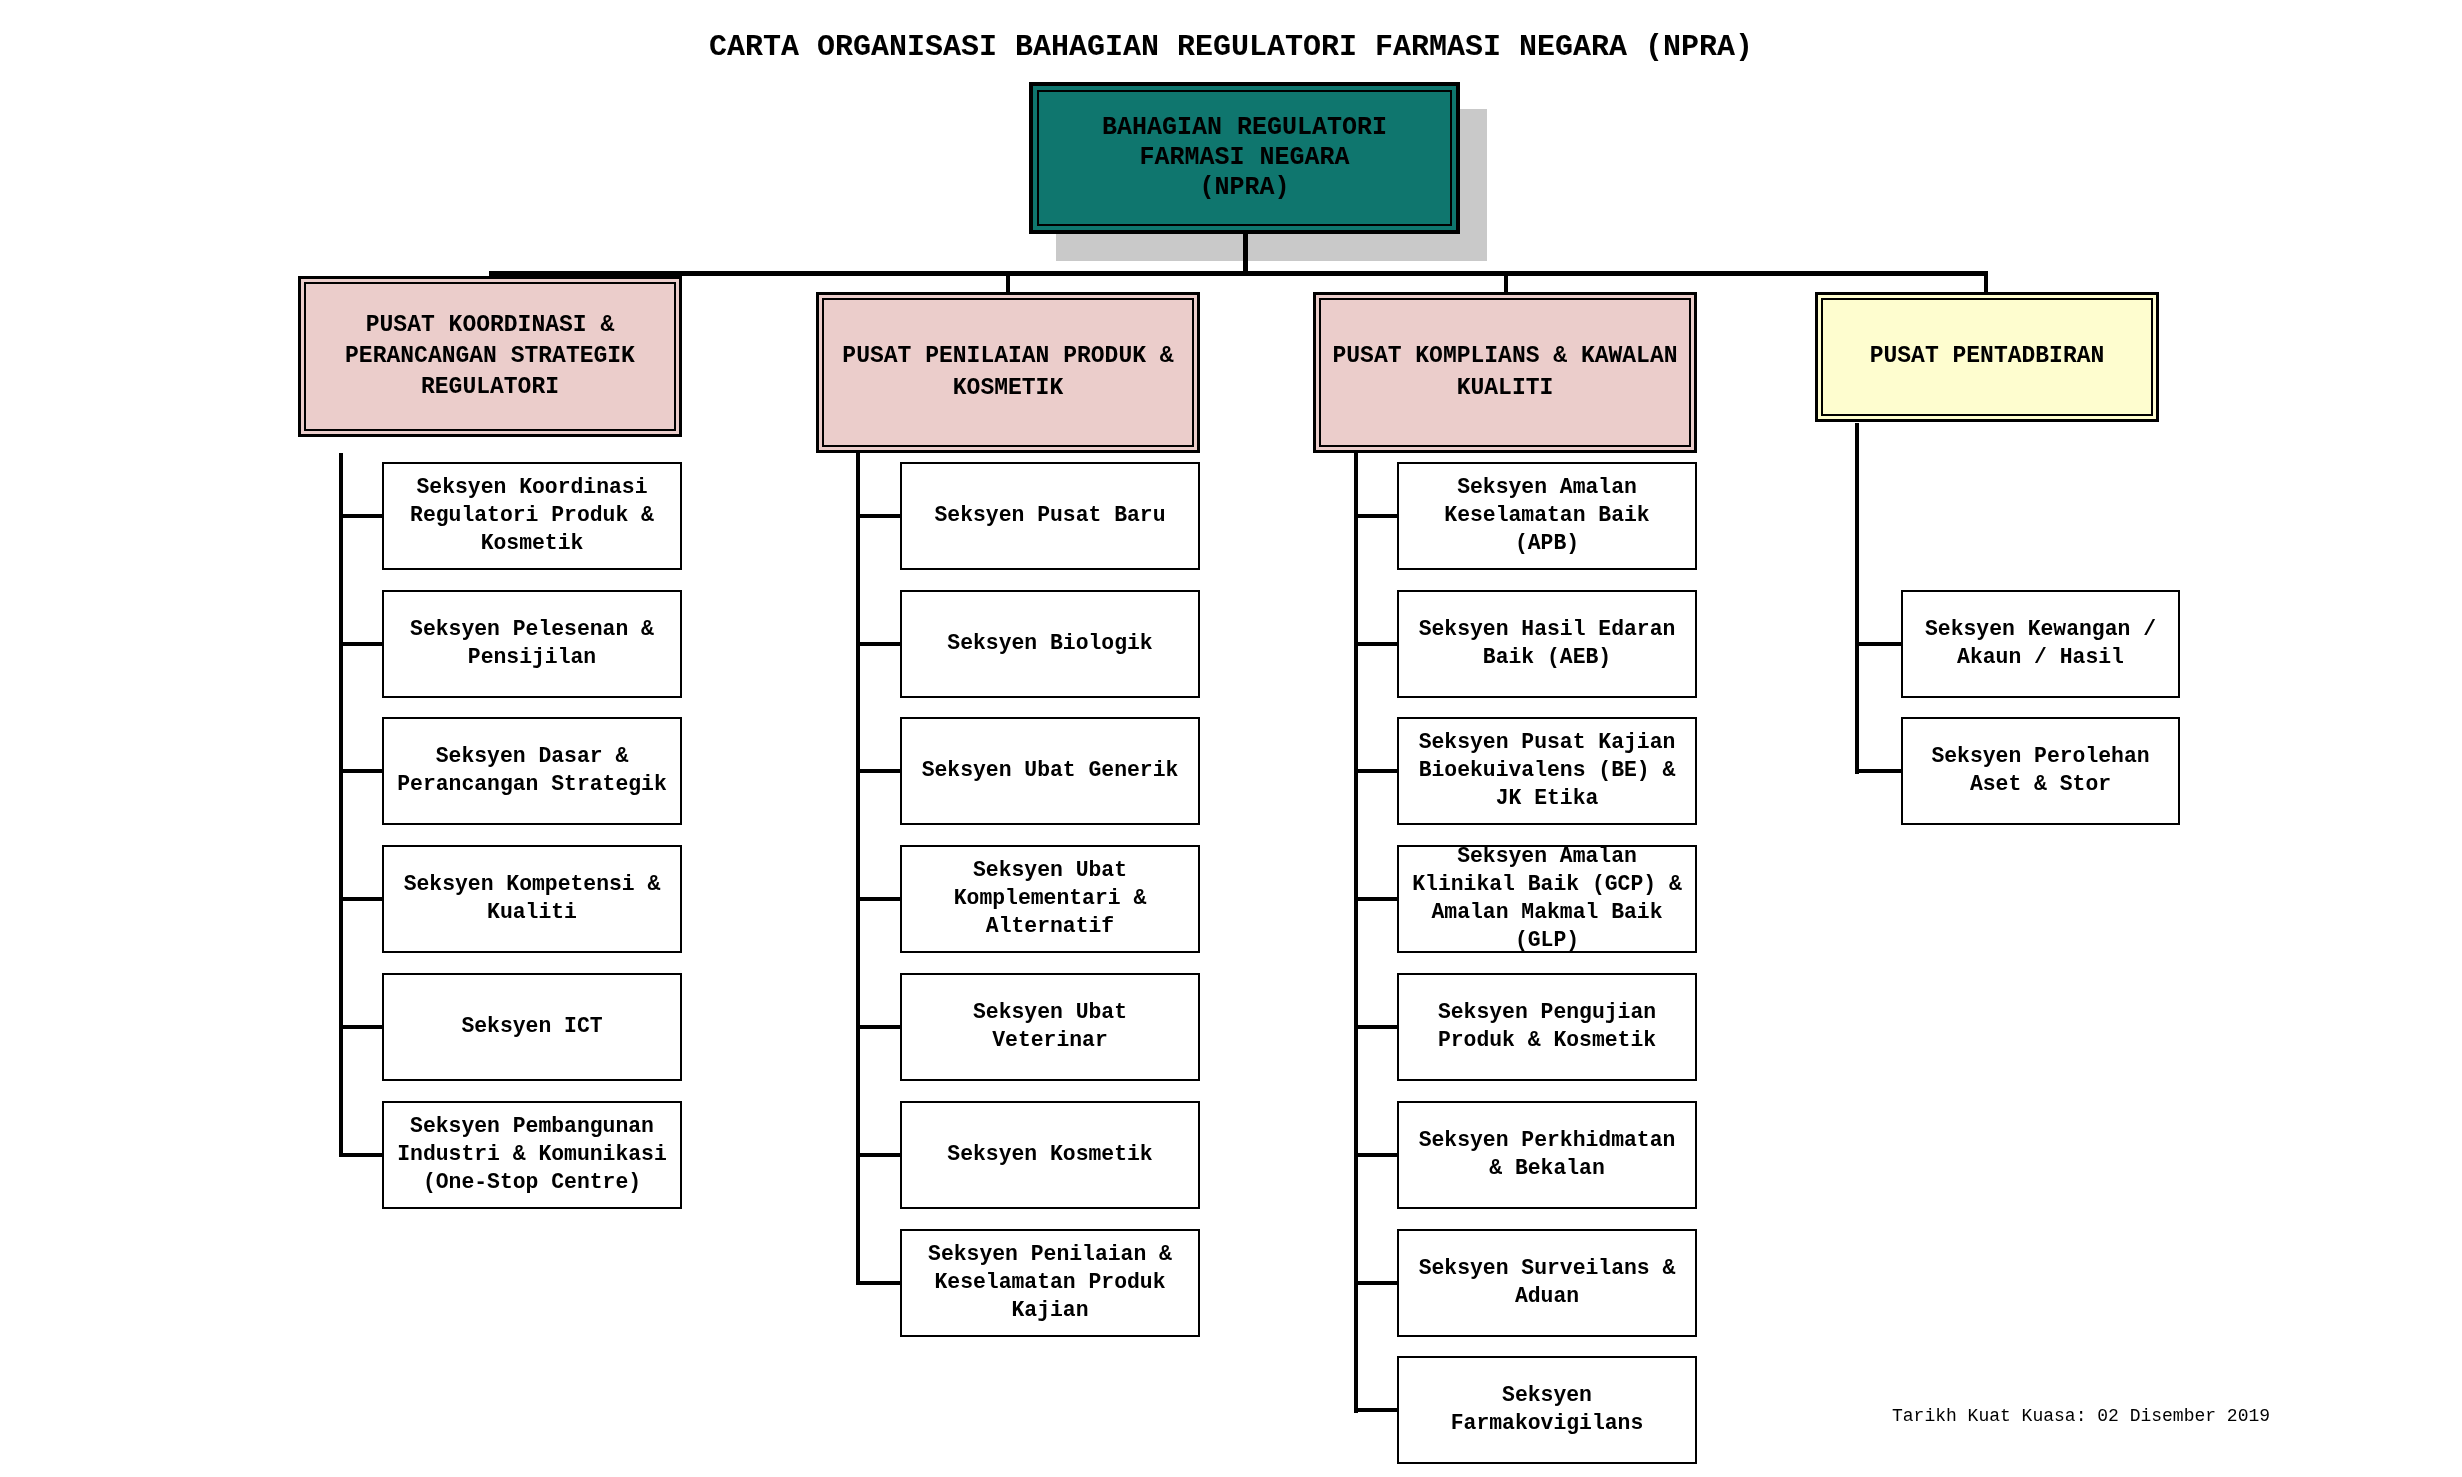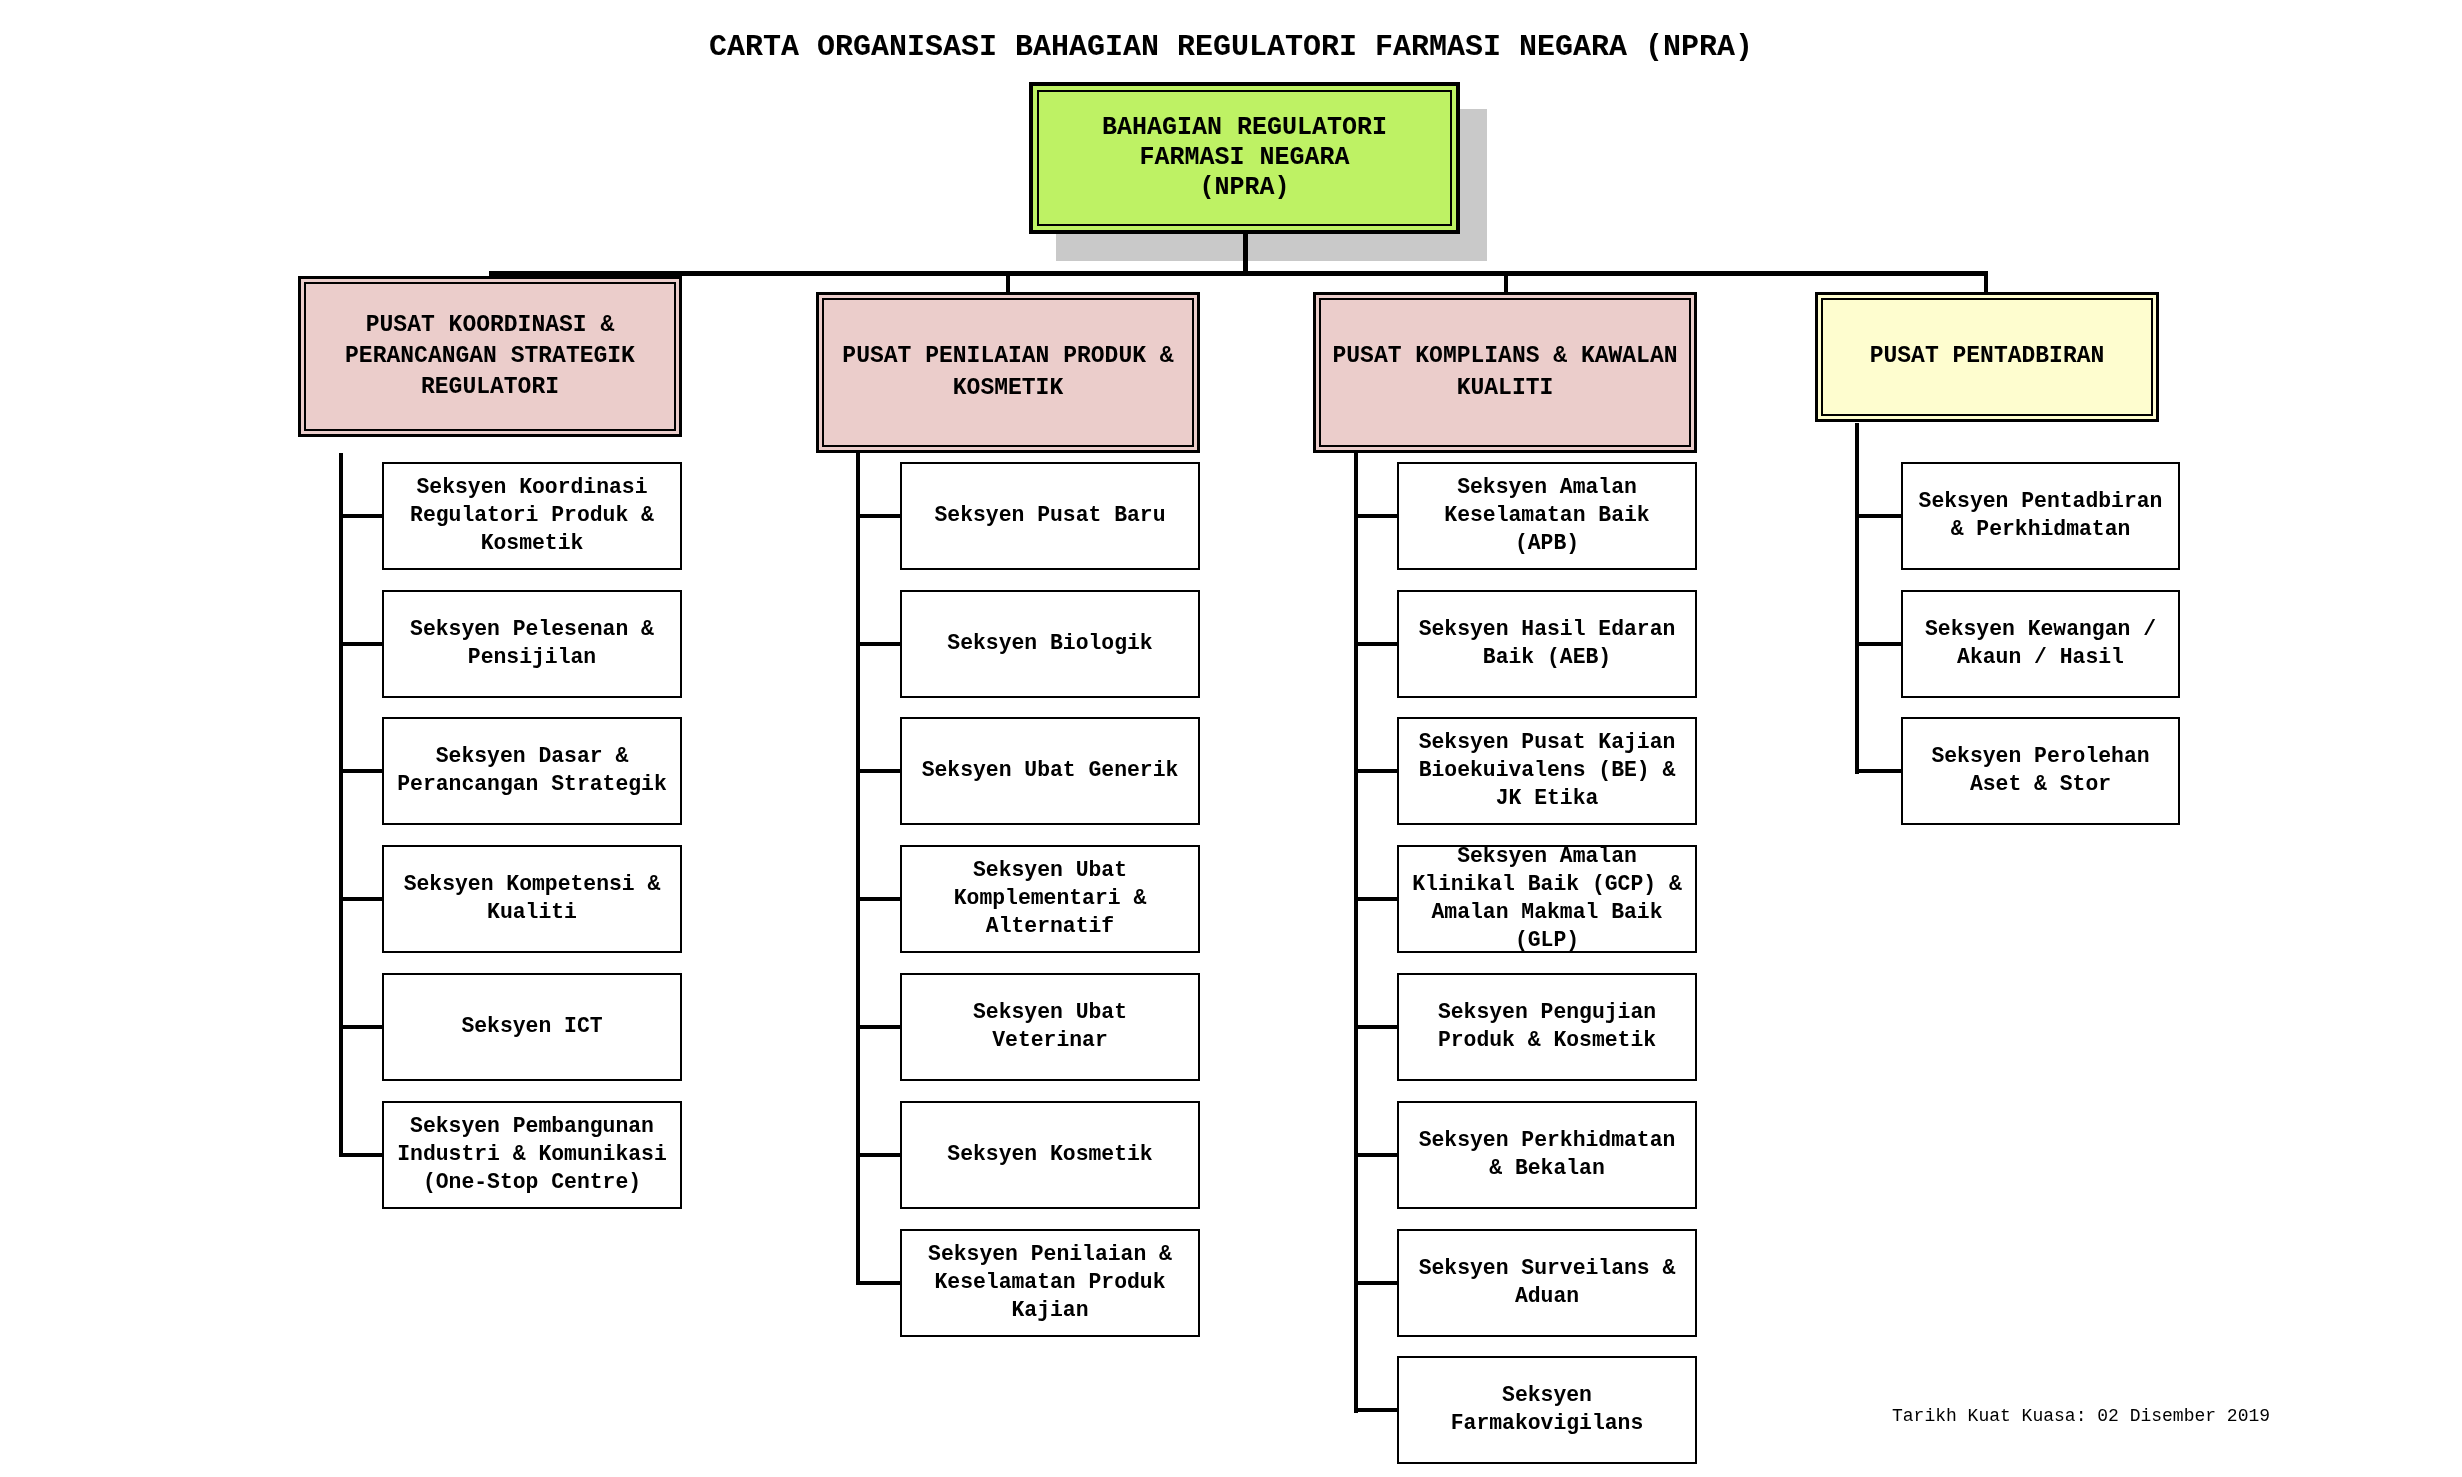--- a/index.html
+++ b/index.html
@@ -48,21 +48,21 @@
     font-size:18px; font-weight:normal; color:#000; white-space:nowrap;
   }
 </style>
 </head>
 <body>
 
 <div class="page">
 
   <h1 class="title">CARTA ORGANISASI BAHAGIAN REGULATORI FARMASI NEGARA (NPRA)</h1>
 
-  <div class="box root" style="left: 1029px; top: 82px; width: 431px; height: 152px; background-color: #bef264;">
+  <div class="box root" style="left: 1029px; top: 82px; width: 431px; height: 152px; background-color: #0f766e;">
     <span class="root-label">BAHAGIAN REGULATORI FARMASI NEGARA (NPRA)</span>
   </div>
 
   <div class="line" style="left:1243px; top:232px; width:4.5px; height:40px;"></div>
   <div class="line" style="left:489px; top:271px; width:1499px; height:4.5px;"></div>
   <div class="line" style="left:489px; top:271px; width:3.6px; height:23px;"></div>
   <div class="line" style="left:1006px; top:271px; width:3.6px; height:23px;"></div>
   <div class="line" style="left:1504px; top:271px; width:3.6px; height:23px;"></div>
   <div class="line" style="left:1984px; top:271px; width:3.6px; height:23px;"></div>
 
@@ -91,20 +91,19 @@
   <div class="box child" style="left:1397px; top:590px; width:300px; height:108px;">Seksyen Hasil Edaran Baik (AEB)</div>
   <div class="box child" style="left:1397px; top:717px; width:300px; height:108px;">Seksyen Pusat Kajian Bioekuivalens (BE) &amp; JK Etika</div>
   <div class="box child" style="left:1397px; top:845px; width:300px; height:108px;">Seksyen Amalan Klinikal Baik (GCP) &amp; Amalan Makmal Baik (GLP)</div>
   <div class="box child" style="left:1397px; top:973px; width:300px; height:108px;">Seksyen Pengujian Produk &amp; Kosmetik</div>
   <div class="box child" style="left:1397px; top:1229px; width:300px; height:108px;">Seksyen Surveilans &amp; Aduan</div>
   <div class="box child" style="left:1397px; top:1101px; width:300px; height:108px;">Seksyen Perkhidmatan &amp; Bekalan</div>
   <div class="box child" style="left:1397px; top:1356px; width:300px; height:108px;">Seksyen Farmakovigilans</div>
 
   <div class="box hdr" style="left: 1815px; top: 292px; width: 344px; height: 130px; background-color: rgb(254, 253, 207);">PUSAT PENTADBIRAN</div>
   <div class="line" style="left:1855px; top:423px; width:3.6px; height:351px;"></div>
-  <div class="box child narrow" style="left:1901px; top:462px; width:279px; height:108px;">Seksyen Pentadbiran &amp; Perkhidmatan</div>
   <div class="box child narrow" style="left:1901px; top:590px; width:279px; height:108px;">Seksyen Kewangan / Akaun / Hasil</div>
   <div class="box child narrow" style="left:1901px; top:717px; width:279px; height:108px;">Seksyen Perolehan Aset &amp; Stor</div>
 
   <div class="footer">Tarikh Kuat Kuasa: 02 Disember 2019</div>
 
 </div>
 
 
 </body></html>

